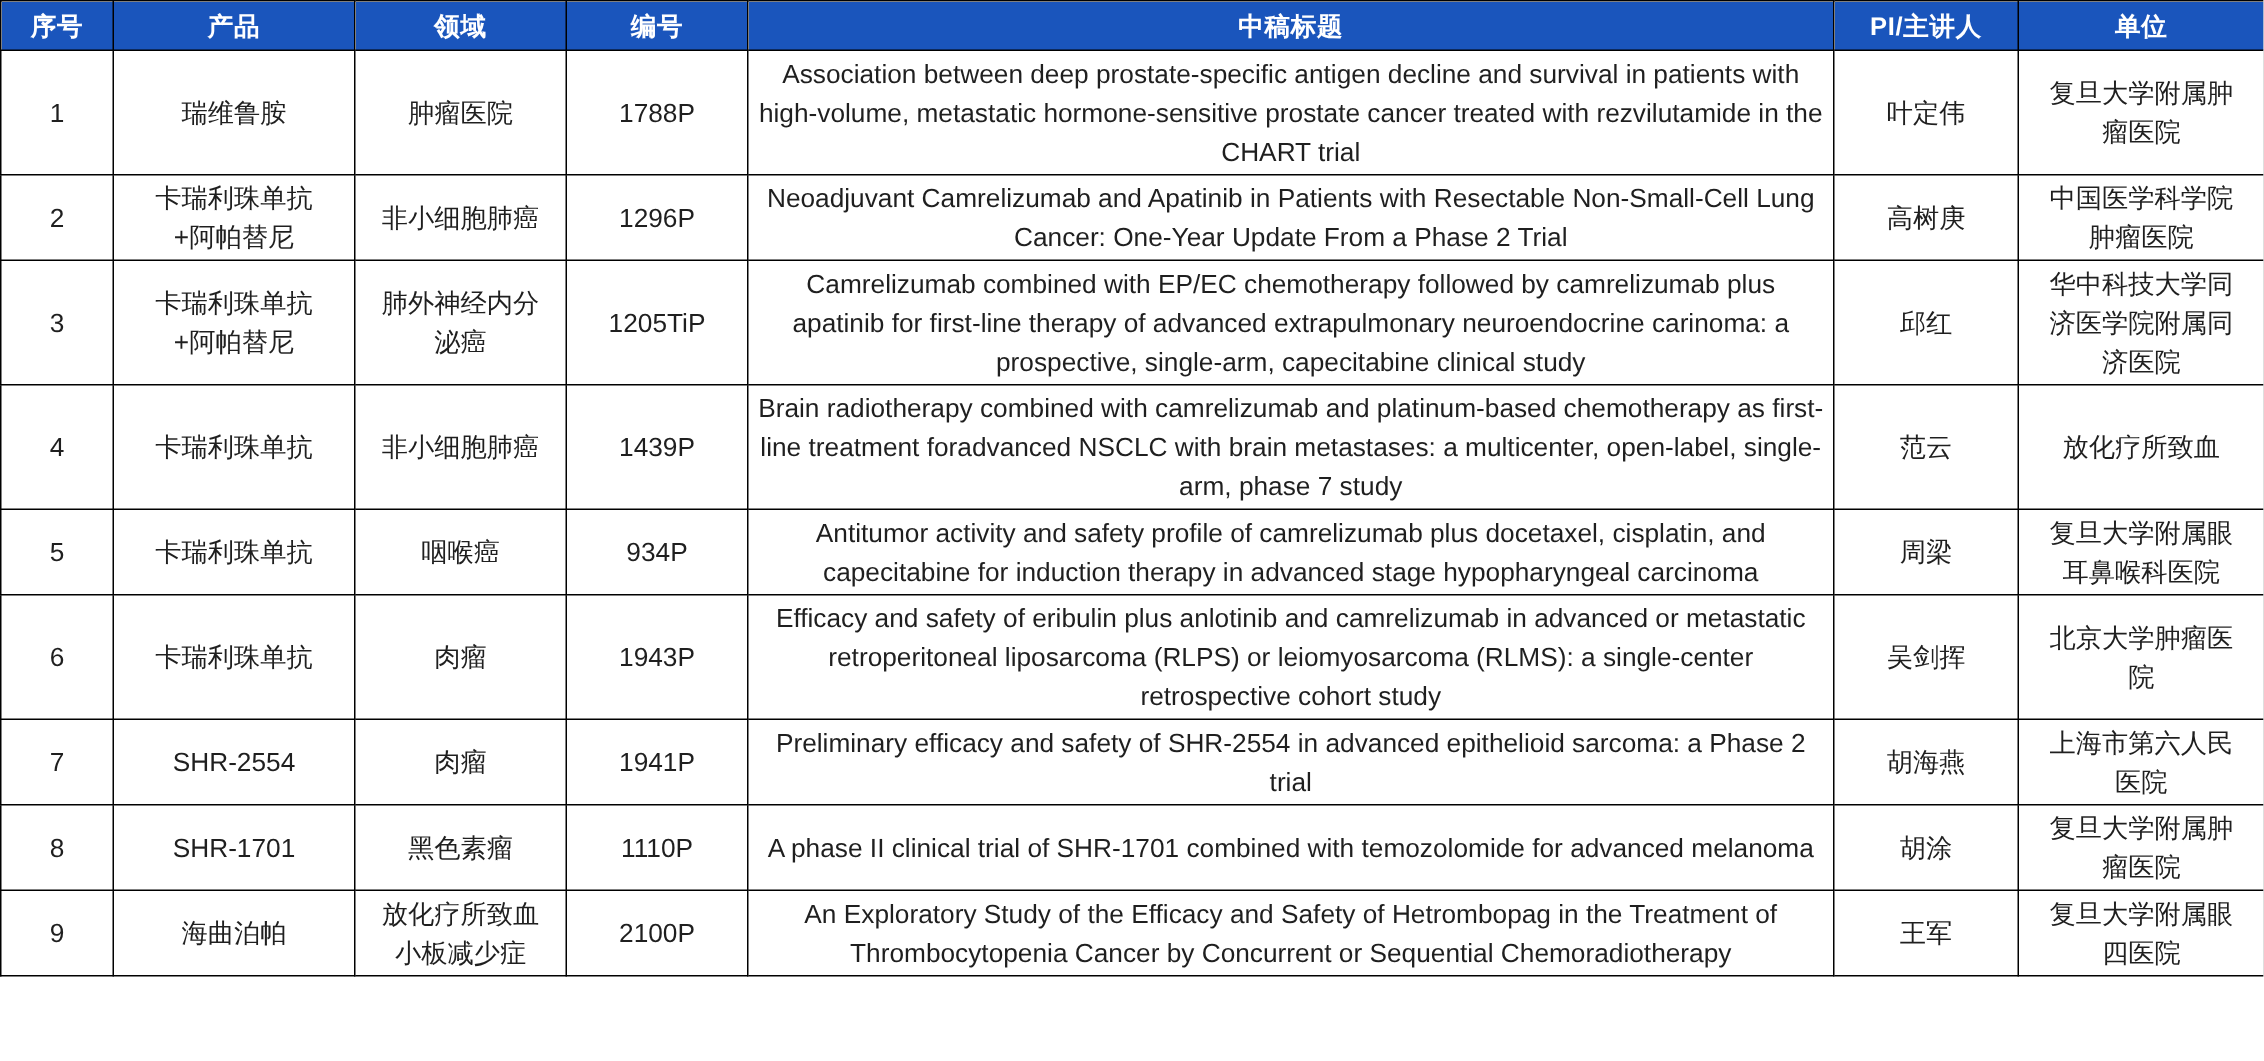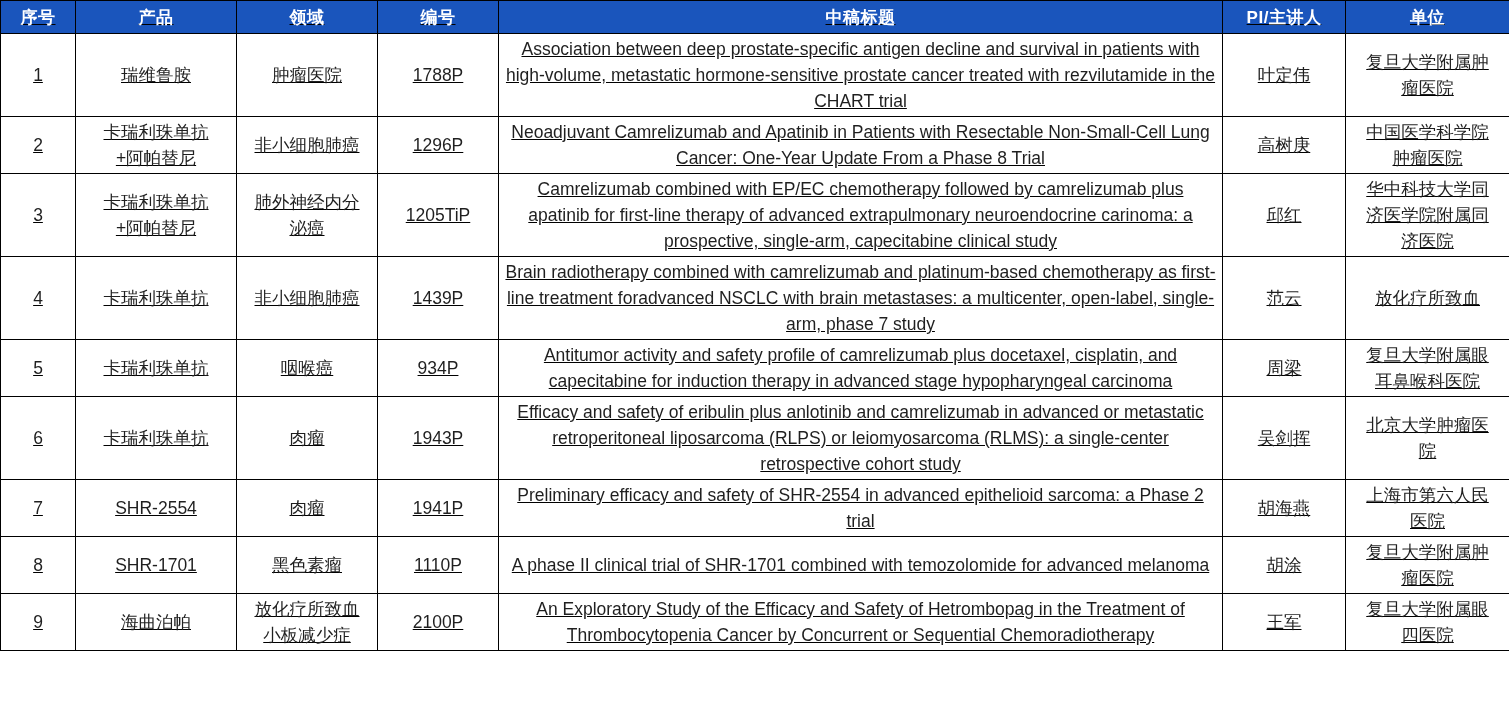--- a/index.html
+++ b/index.html
@@ -14,21 +14,20 @@
     margin: 0;
     padding: 0;
     background: var(--page-bg);
     font-family: "Liberation Sans", "DejaVu Sans", sans-serif;
   }
   .page {
     width: 1509px;
     height: 707px;
     background: var(--page-bg);
     overflow: hidden;
-    text-decoration: underline;
   }
   table.abstract-table {
     width: 1508px;
     border-collapse: collapse;
     table-layout: fixed;
   }
   table.abstract-table th,
   table.abstract-table td {
     border: 1.5px solid var(--border-color);
     overflow: hidden;
@@ -100,21 +99,21 @@
     <td class="col-pi">叶定伟</td>
     <td class="col-unit">复旦大学附属肿
 瘤医院</td>
   </tr>
         <tr>
     <td class="col-index">2</td>
     <td class="col-product">卡瑞利珠单抗
 +阿帕替尼</td>
     <td class="col-field">非小细胞肺癌</td>
     <td class="col-code">1296P</td>
-    <td class="col-title">Neoadjuvant Camrelizumab and Apatinib in Patients with Resectable Non-Small-Cell Lung Cancer: One-Year Update From a Phase 8 Trial</td>
+    <td class="col-title">Neoadjuvant Camrelizumab and Apatinib in Patients with Resectable Non-Small-Cell Lung Cancer: One-Year Update From a Phase 2 Trial</td>
     <td class="col-pi">高树庚</td>
     <td class="col-unit">中国医学科学院
 肿瘤医院</td>
   </tr>
         <tr>
     <td class="col-index">3</td>
     <td class="col-product">卡瑞利珠单抗
 +阿帕替尼</td>
     <td class="col-field">肺外神经内分
 泌癌</td>

